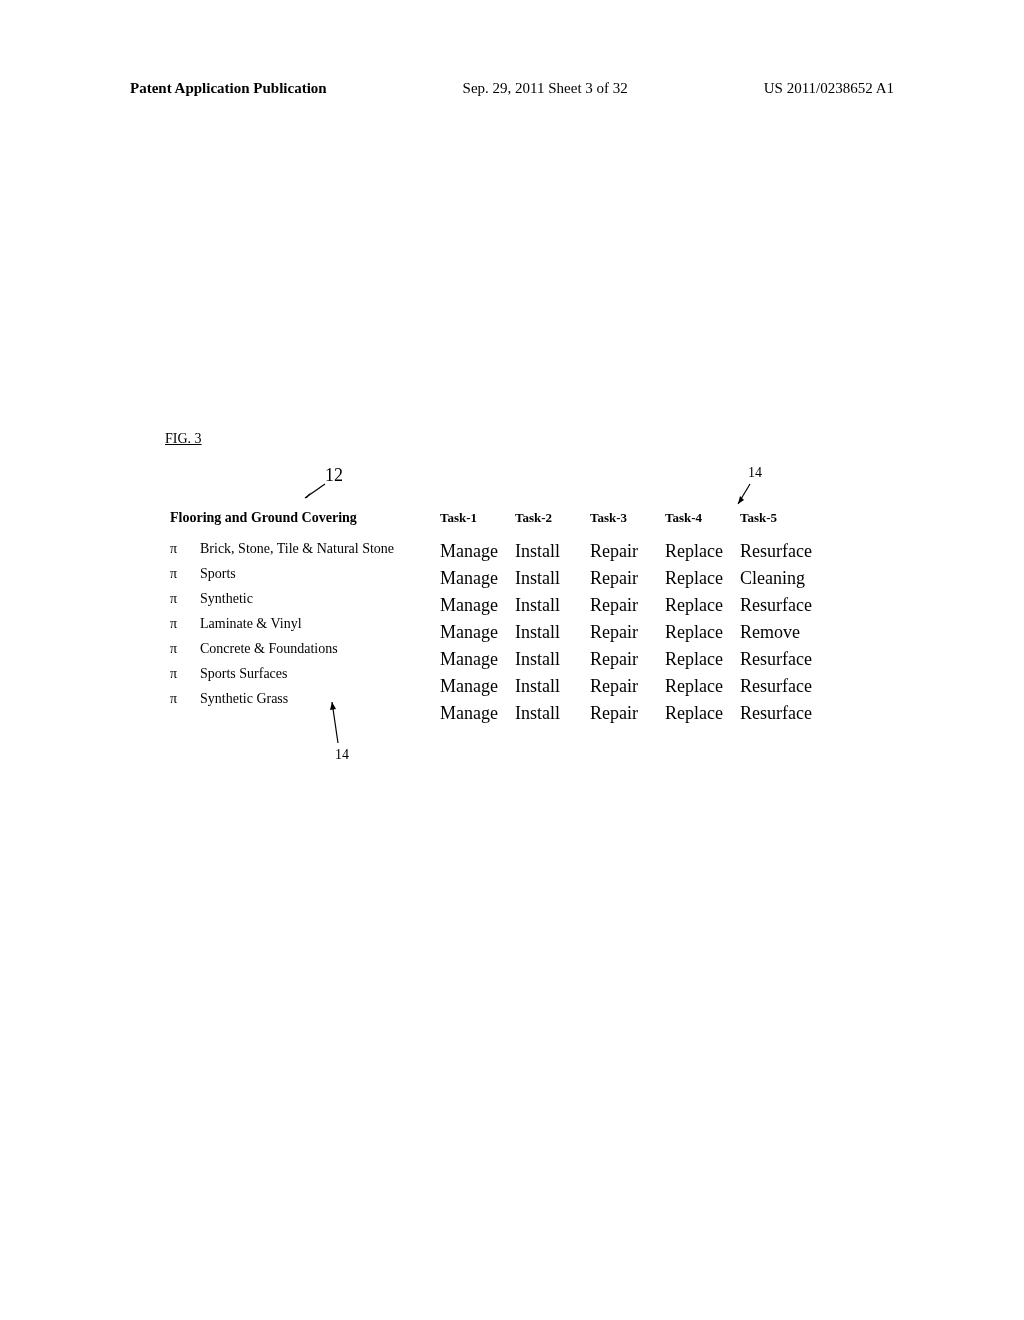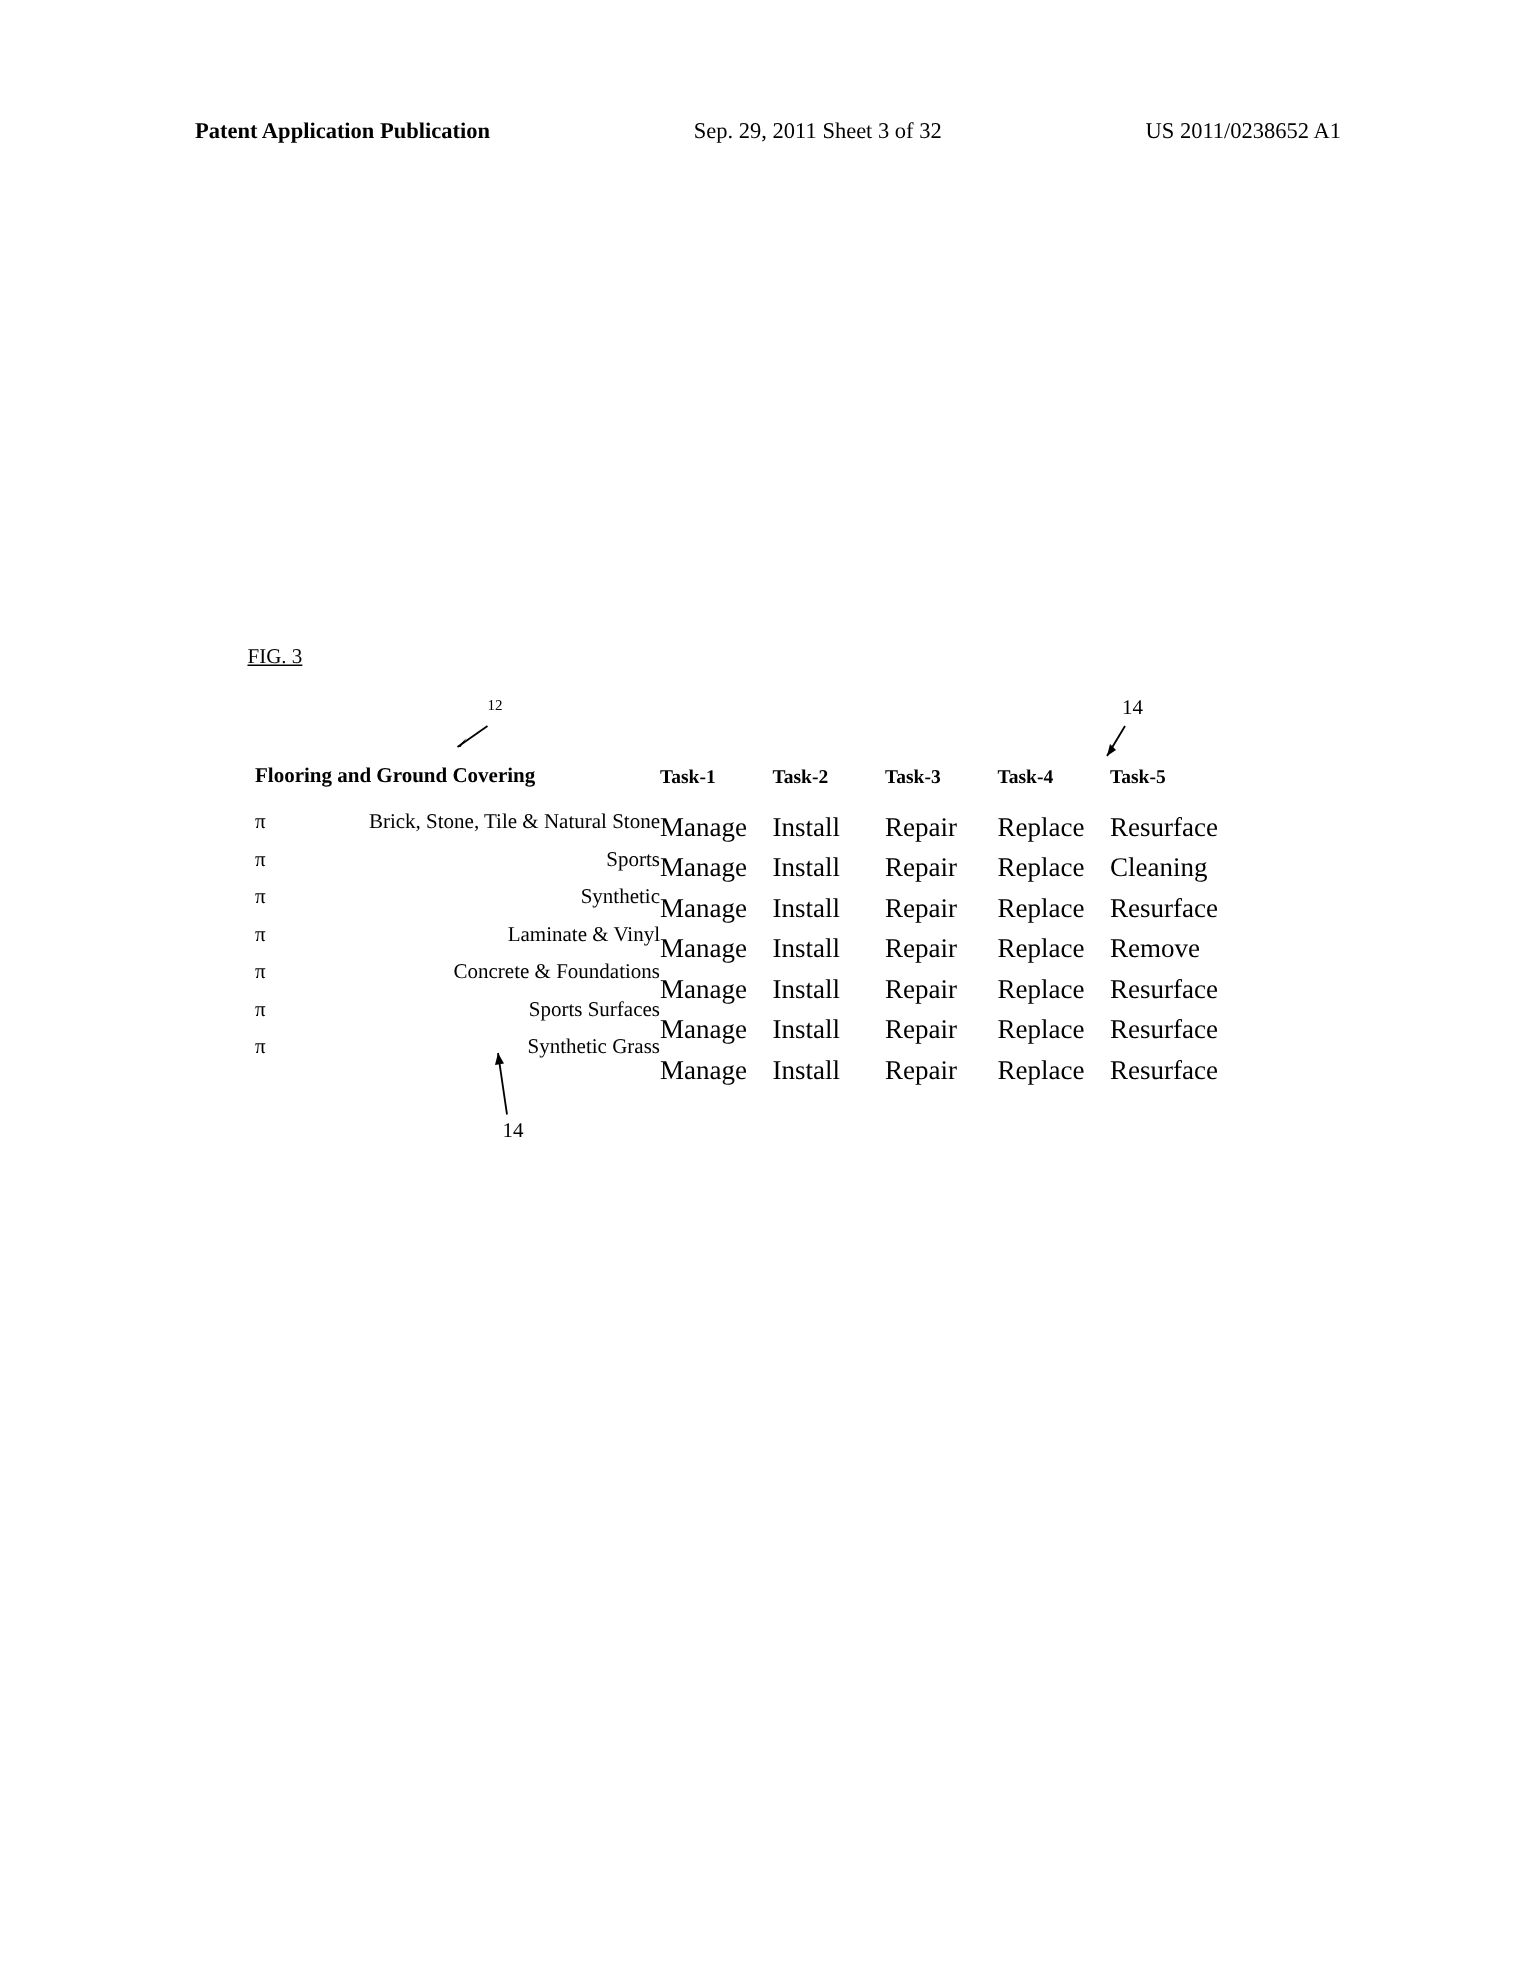--- a/index.html
+++ b/index.html
@@ -50,21 +50,21 @@
     
     .figure-label {
       font-size: 14px;
       margin-bottom: 8px;
     }
     
     .reference-12 {
       position: absolute;
       top: 465px;
       left: 325px;
-      font-size: 10px;
+      font-size: 18px;
     }
     
     .arrow-12 {
       position: absolute;
       top: 482px;
       left: 300px;
       width: 30px;
       height: 18px;
     }
     
@@ -126,21 +126,20 @@
       margin-bottom: 9px;
     }
     
     .pi-marker {
       width: 30px;
       font-family: "Times New Roman", serif;
     }
     
     .category-text {
       flex: 1;
-      text-align: right;
     }
     
     .task-column {
       width: 75px;
       padding-right: 8px;
     }
     
     .task-column.wide {
       width: 88px;
     }

